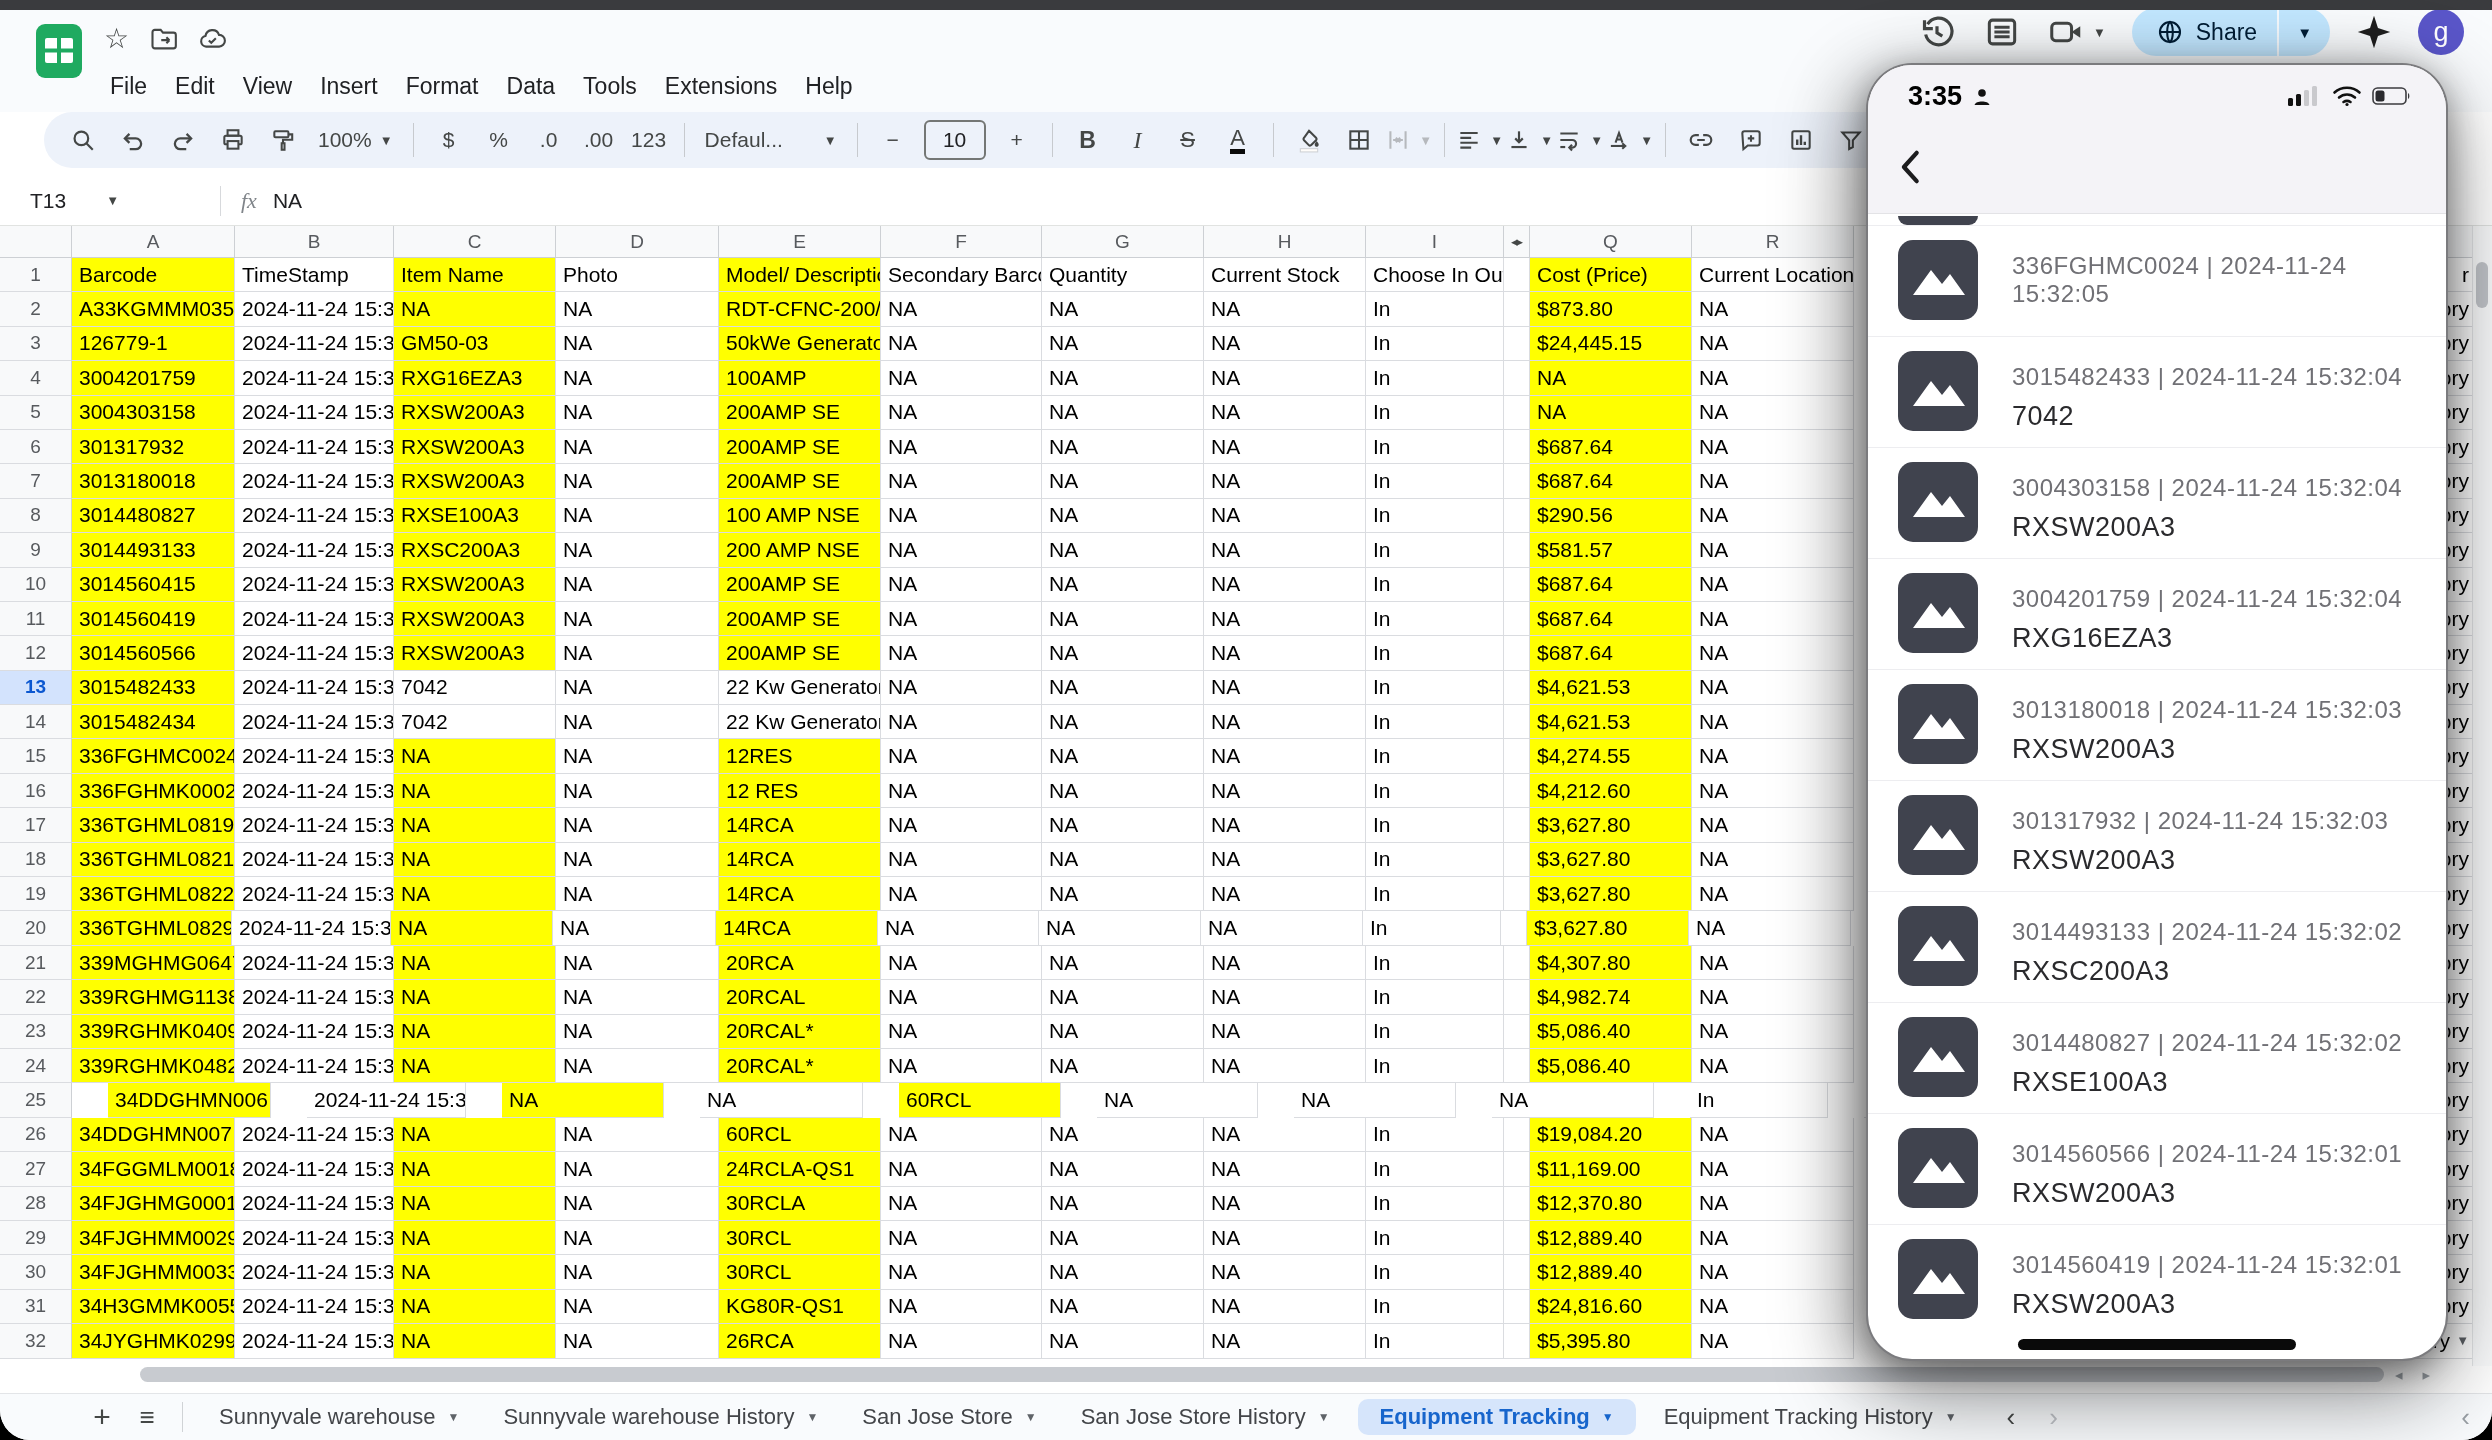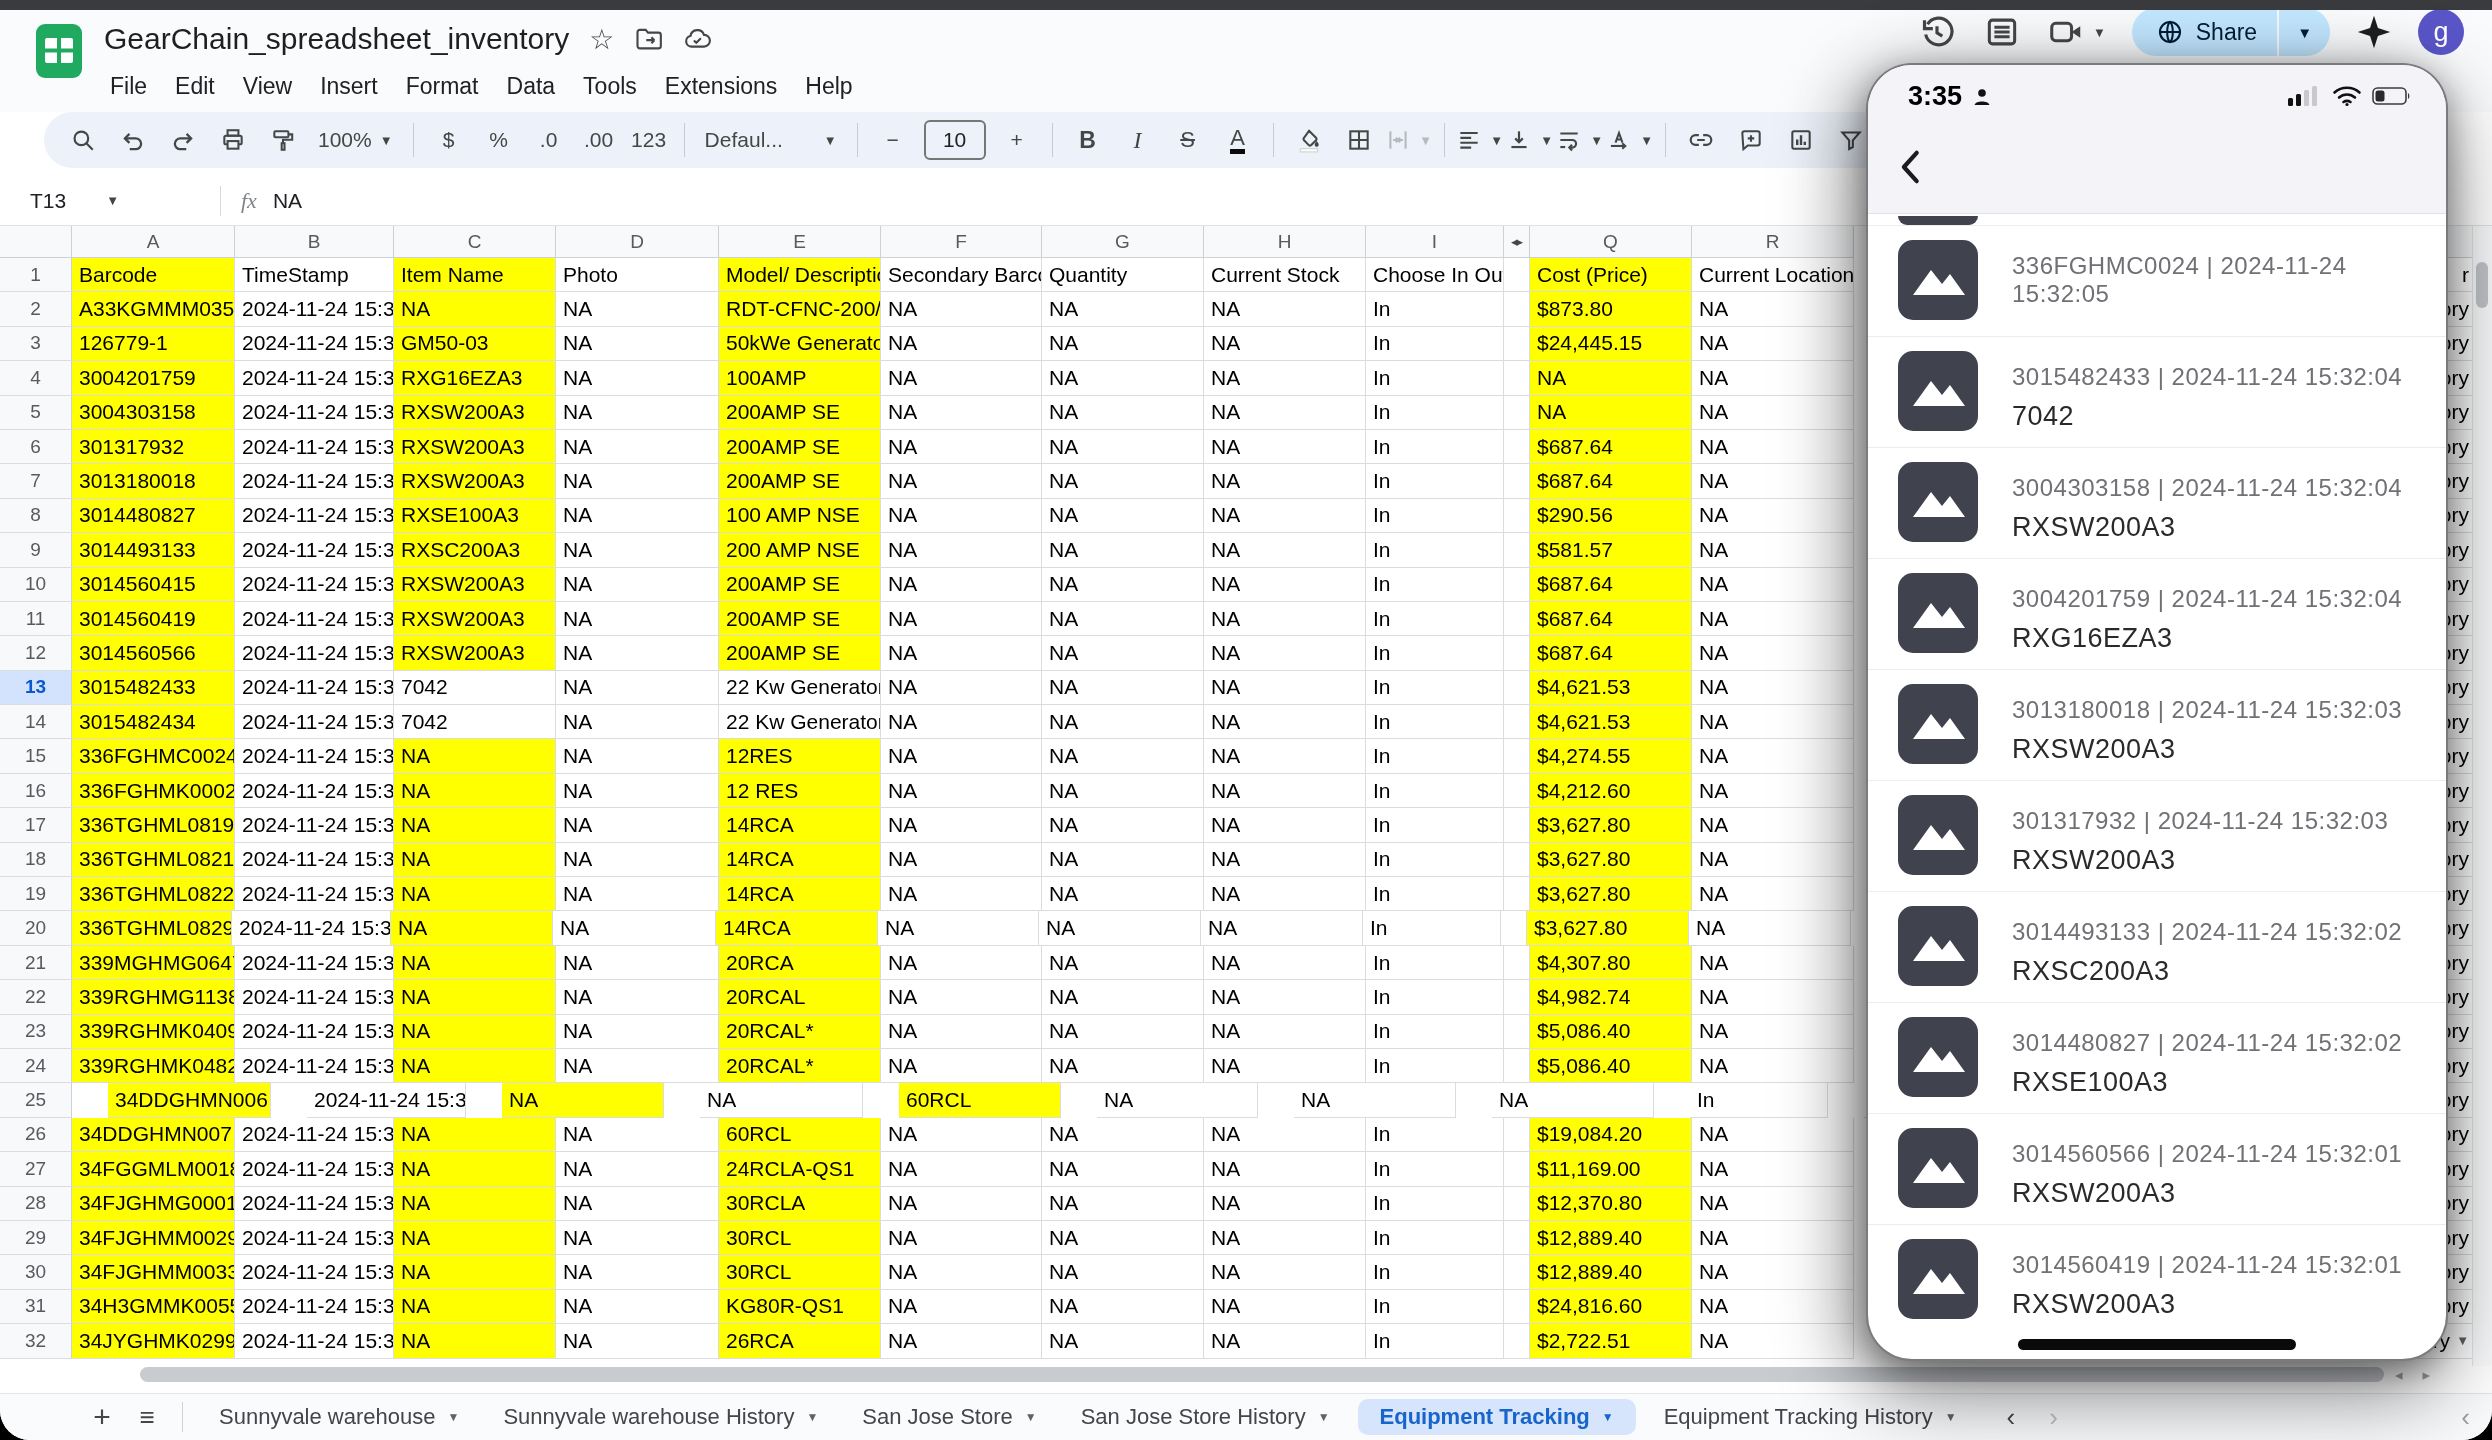--- a/index.html
+++ b/index.html
@@ -117,21 +117,20 @@
 
   <div class="app-header">
     <div class="logo">
       <svg width="58" height="58" viewBox="0 0 58 58">
           <rect x="6" y="2" width="46" height="54" rx="9" fill="#1faa60"></rect>
           <rect x="15" y="16" width="28" height="25" rx="2" fill="#fff"></rect>
           <path d="M29 16v25M15 28.5h28" stroke="#1faa60" stroke-width="4"></path>
         </svg>
     </div>
     <div class="title-row">
-      <span class="doc-title">GearChain_spreadsheet_inventory</span>
       <span class="title-ic" style="font-size:28px;">☆</span>
       <span class="title-ic">
         <svg width="28" height="28" viewBox="0 0 24 24" fill="none" stroke="#444746" stroke-width="1.8">
             <path d="M3 6.2A2 2 0 0 1 5 4.2h5l2 2.3h9a2 2 0 0 1 2 2V18a2 2 0 0 1-2 2H5a2 2 0 0 1-2-2z"></path>
             <path d="M10.5 13h7M17.5 13l-2.6-2.6M17.5 13l-2.6 2.6"></path>
           </svg>
       </span>
       <span class="title-ic">
         <svg width="30" height="28" viewBox="0 0 24 24" fill="none" stroke="#444746" stroke-width="1.8">
             <path d="M7 18.5a4.6 4.6 0 0 1-.6-9.1 6 6 0 0 1 11.6-.9 4.2 4.2 0 0 1 .1 10z"></path>
@@ -827,21 +826,21 @@
         <div class="cell y" style="width: 163px;">34JYGHMK0299</div>
         <div class="cell" style="width: 159px;">2024-11-24 15:32</div>
         <div class="cell y" style="width: 162px;">NA</div>
         <div class="cell" style="width: 163px;">NA</div>
         <div class="cell y" style="width: 162px;">26RCA</div>
         <div class="cell" style="width: 161px;">NA</div>
         <div class="cell" style="width: 162px;">NA</div>
         <div class="cell" style="width: 162px;">NA</div>
         <div class="cell" style="width: 138px;">In</div>
         <div class="cell" style="width: 26px;"></div>
-        <div class="cell y" style="width: 162px;">$2,722.51</div>
+        <div class="cell y" style="width: 162px;">$5,395.80</div>
         <div class="cell" style="width: 162px;">NA</div>
       </div>
     </div>
   <div class="sliver" id="sliver">
       <div class="sl-head"></div>
       <div class="sl-cell" style="height: 34.4px;">r</div>
       <div class="sl-cell" style="height: 34.4px;">ntory</div>
       <div class="sl-cell" style="height: 34.4px;">ntory</div>
       <div class="sl-cell" style="height: 34.4px;">ntory</div>
       <div class="sl-cell" style="height: 34.4px;">ntory</div>

